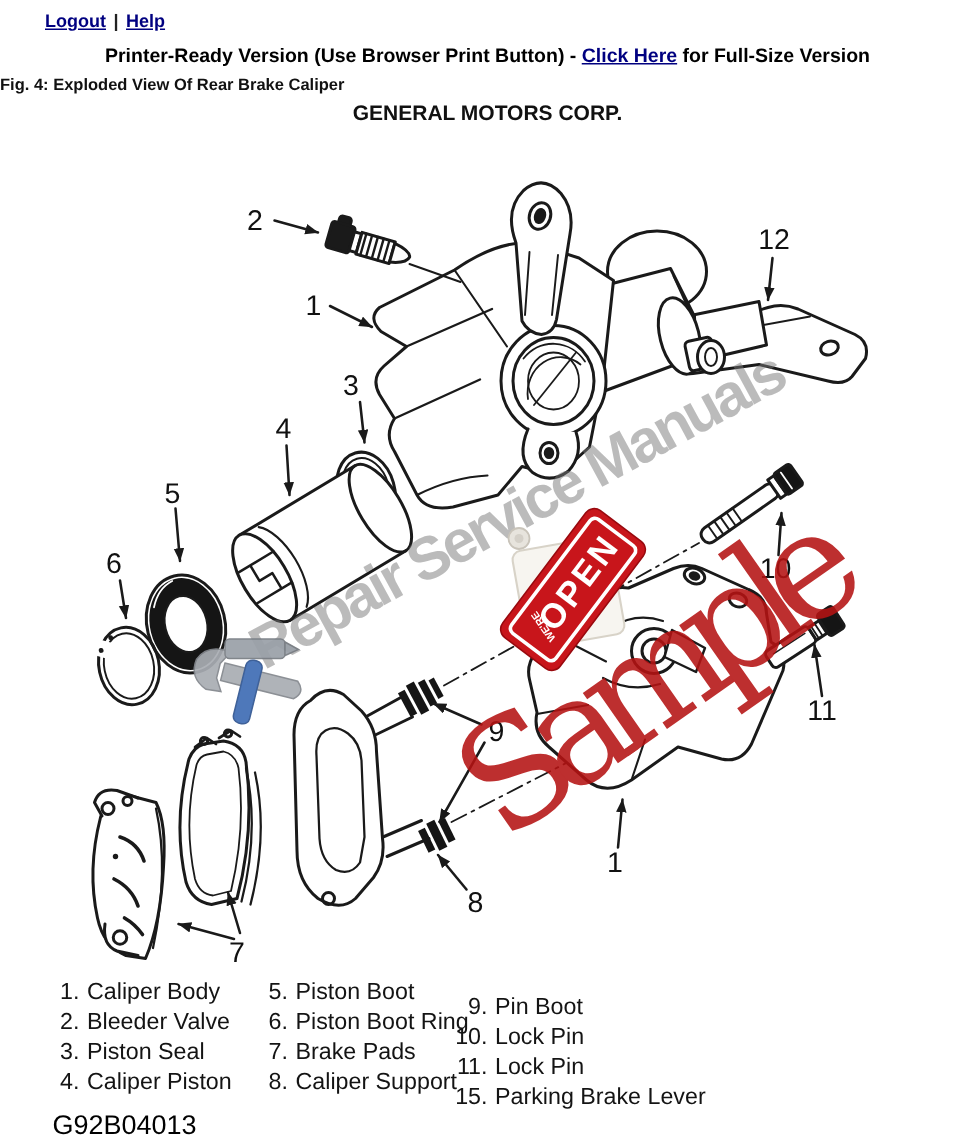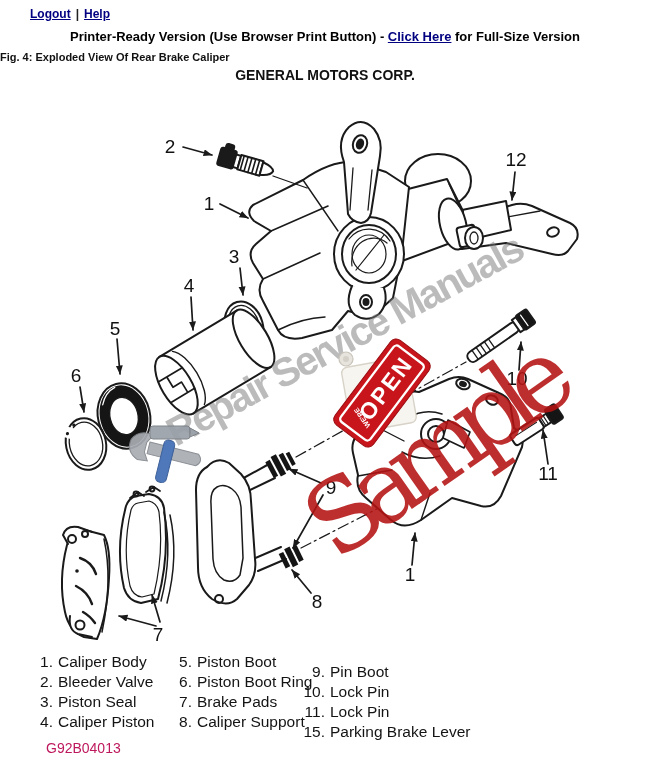--- a/index.html
+++ b/index.html
@@ -13,21 +13,21 @@
   .printer-line a{color:#000080;text-decoration:underline;cursor:pointer;}
   .fig-caption{text-align:left;font-size:11px;font-weight:bold;margin-top:7px;}
   .company{text-align:center;font-size:14px;font-weight:bold;margin-top:4px;}
   svg.diagram{position:absolute;top:88px;left:0;}
   .legend{position:absolute;top:652px;left:0;width:650px;font-size:15.5px;color:#141414;}
   .legend .col{position:absolute;top:0;}
   .legend .row{line-height:20px;white-space:nowrap;}
   .legend .num{display:inline-block;text-align:right;padding-right:5px;}
   .col-a{left:38px;} .col-b{left:177px;} .col-c{left:300px;margin-top:10px;}
   .col-a .num,.col-b .num{width:15px;} .col-c .num{width:25px;}
-  .figure-id{position:absolute;top:740px;left:46px;font-size:14px;color:#be185d;}
+  .figure-id{position:absolute;top:740px;left:35px;font-size:18px;color:#000000;}
 </style>
 </head>
 <body>
 
 <div class="page">
 
   <div class="topnav">
     <div class="nav-right">
       <a>Logout</a><span class="sep">|</span><a>Help</a>
     </div>

